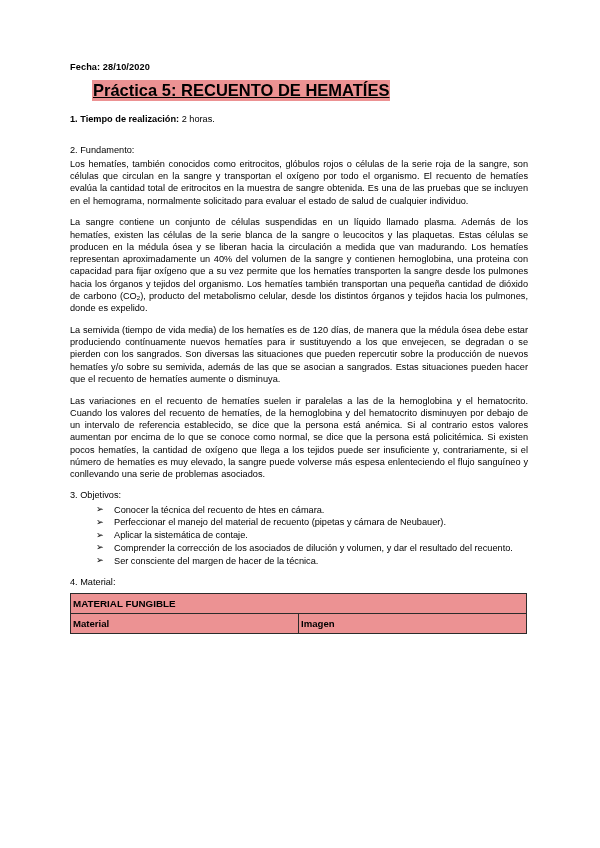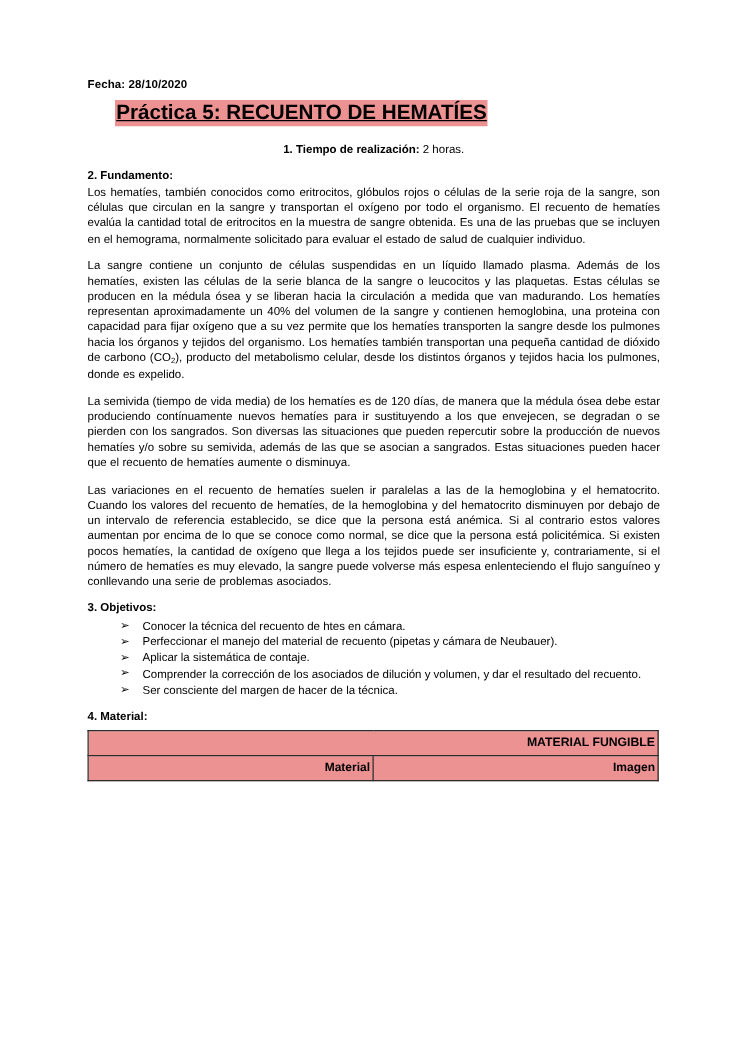--- a/index.html
+++ b/index.html
@@ -44,29 +44,28 @@
     line-height: 1.28;
     padding: 0 1px;
     white-space: nowrap;
     text-decoration: underline;
     text-underline-offset: 1px;
   }
 
   
   .sec-head {
     font-size: 9.2px;
-    font-weight: bold;
+    font-weight: normal;
     margin: 0 0 2px 0;
     line-height: 1.35;
   }
   .line-inline {
     font-size: 9.2px;
-    margin: 0 0 8px 0;
+    margin: 0 0 18px 0;
     line-height: 1.35;
-    text-align: center;
   }
   .line-inline b { font-weight: bold; }
   .line-inline span.reg { font-weight: normal; }
 
   p.body {
     font-size: 9.2px;
     line-height: 1.33;
     text-align: justify;
     margin: 0 0 9.5px 0;
     word-spacing: 0.2px;
@@ -100,21 +99,21 @@
   
   .mat-table {
     margin-top: 5px;
     width: 457px;
     border-collapse: collapse;
     table-layout: fixed;
   }
   .mat-table td {
     background: #ec9293;
     border: 1.6px solid #2b2b2b;
-    text-align: right;
+    text-align: left;
     font-weight: bold;
     font-size: 9.6px;
     height: 19px;
     padding: 0 2px;
     line-height: 1.2;
   }
   .mat-table td.head-main { font-size: 9.8px; }
   .mat-table td.col-material { width: 236px; }
   .mat-table td.col-imagen  { width: 221px; }
 </style>

